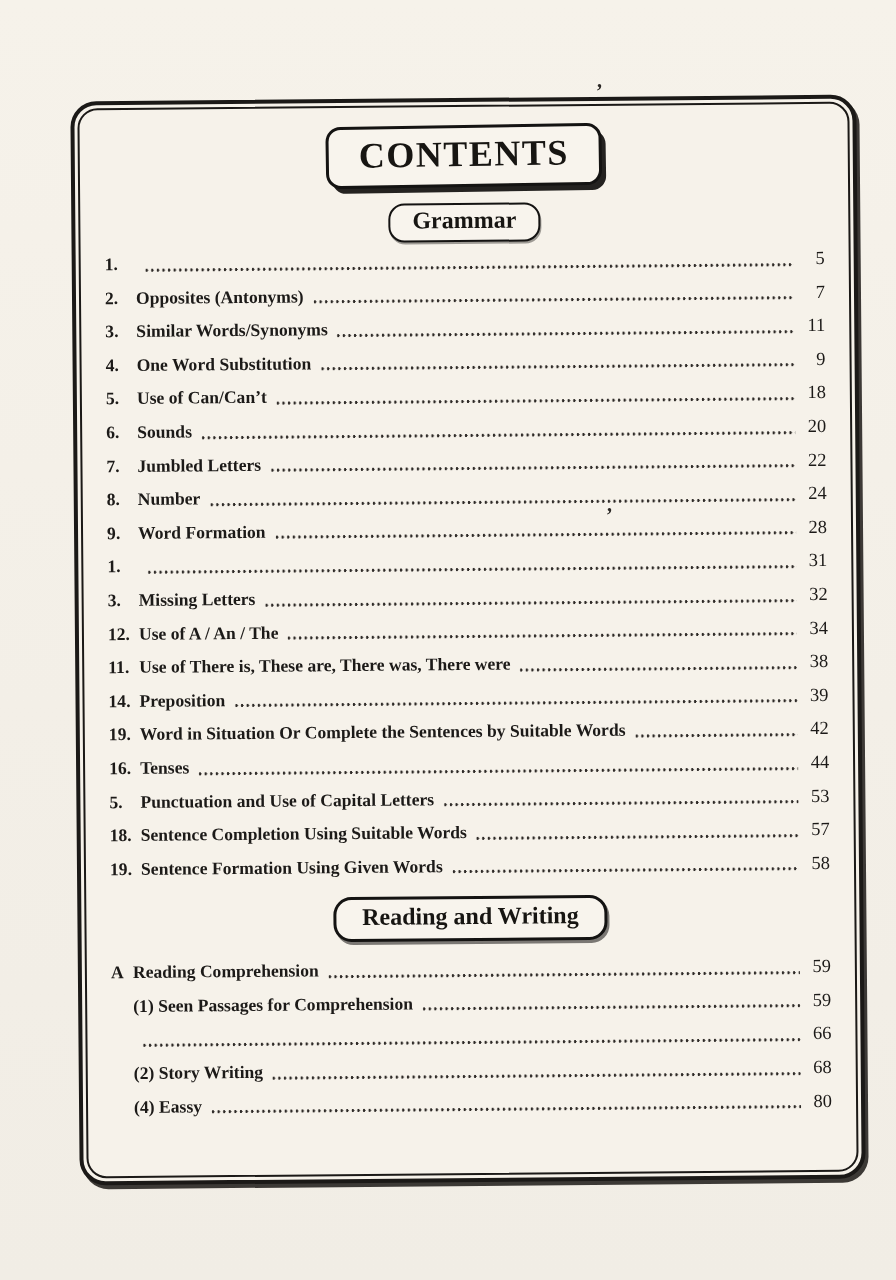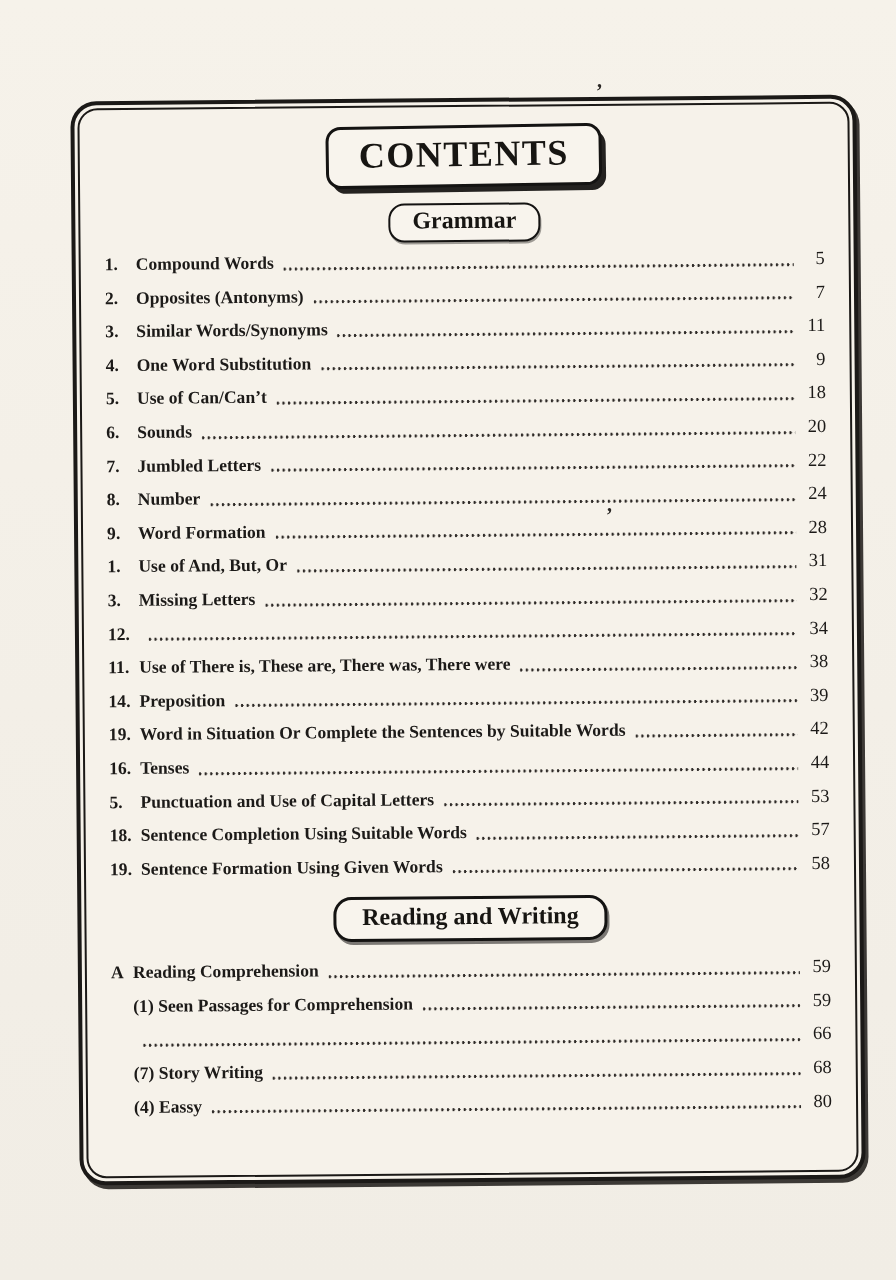--- a/index.html
+++ b/index.html
@@ -134,21 +134,20 @@
     </div>
 
     <div class="heading-box grammar-box">
       <span>Grammar</span>
     </div>
 
     <div class="toc-list grammar">
 
     <div class="toc-row">
           <span class="num">1.</span>
-          <span class="title">Compound Words</span>
           <span class="leader"></span>
           <span class="pageno">5</span>
         </div>
         <div class="toc-row">
           <span class="num">2.</span>
           <span class="title">Opposites (Antonyms)</span>
           <span class="leader"></span>
           <span class="pageno">7</span>
         </div>
         <div class="toc-row">
@@ -188,32 +187,32 @@
           <span class="pageno">24</span>
         </div>
         <div class="toc-row">
           <span class="num">9.</span>
           <span class="title">Word Formation</span>
           <span class="leader"></span>
           <span class="pageno">28</span>
         </div>
         <div class="toc-row">
           <span class="num">1.</span>
-          <span class="title">Use of And, But, Or</span>
           <span class="leader"></span>
           <span class="pageno">31</span>
         </div>
         <div class="toc-row">
           <span class="num">3.</span>
           <span class="title">Missing Letters</span>
           <span class="leader"></span>
           <span class="pageno">32</span>
         </div>
         <div class="toc-row">
           <span class="num">12.</span>
+          <span class="title">Use of A / An / The</span>
           <span class="leader"></span>
           <span class="pageno">34</span>
         </div>
         <div class="toc-row">
           <span class="num">11.</span>
           <span class="title">Use of There is, These are, There was, There were</span>
           <span class="leader"></span>
           <span class="pageno">38</span>
         </div>
         <div class="toc-row">
@@ -272,21 +271,21 @@
           <span class="leader"></span>
           <span class="pageno">59</span>
         </div>
         <div class="toc-row">
           <span class="num"></span>
           <span class="leader"></span>
           <span class="pageno">66</span>
         </div>
         <div class="toc-row">
           <span class="num"></span>
-          <span class="title">(7) Story Writing</span>
+          <span class="title">(2) Story Writing</span>
           <span class="leader"></span>
           <span class="pageno">68</span>
         </div>
         <div class="toc-row">
           <span class="num"></span>
           <span class="title">(4) Eassy</span>
           <span class="leader"></span>
           <span class="pageno">80</span>
         </div>
       </div>

